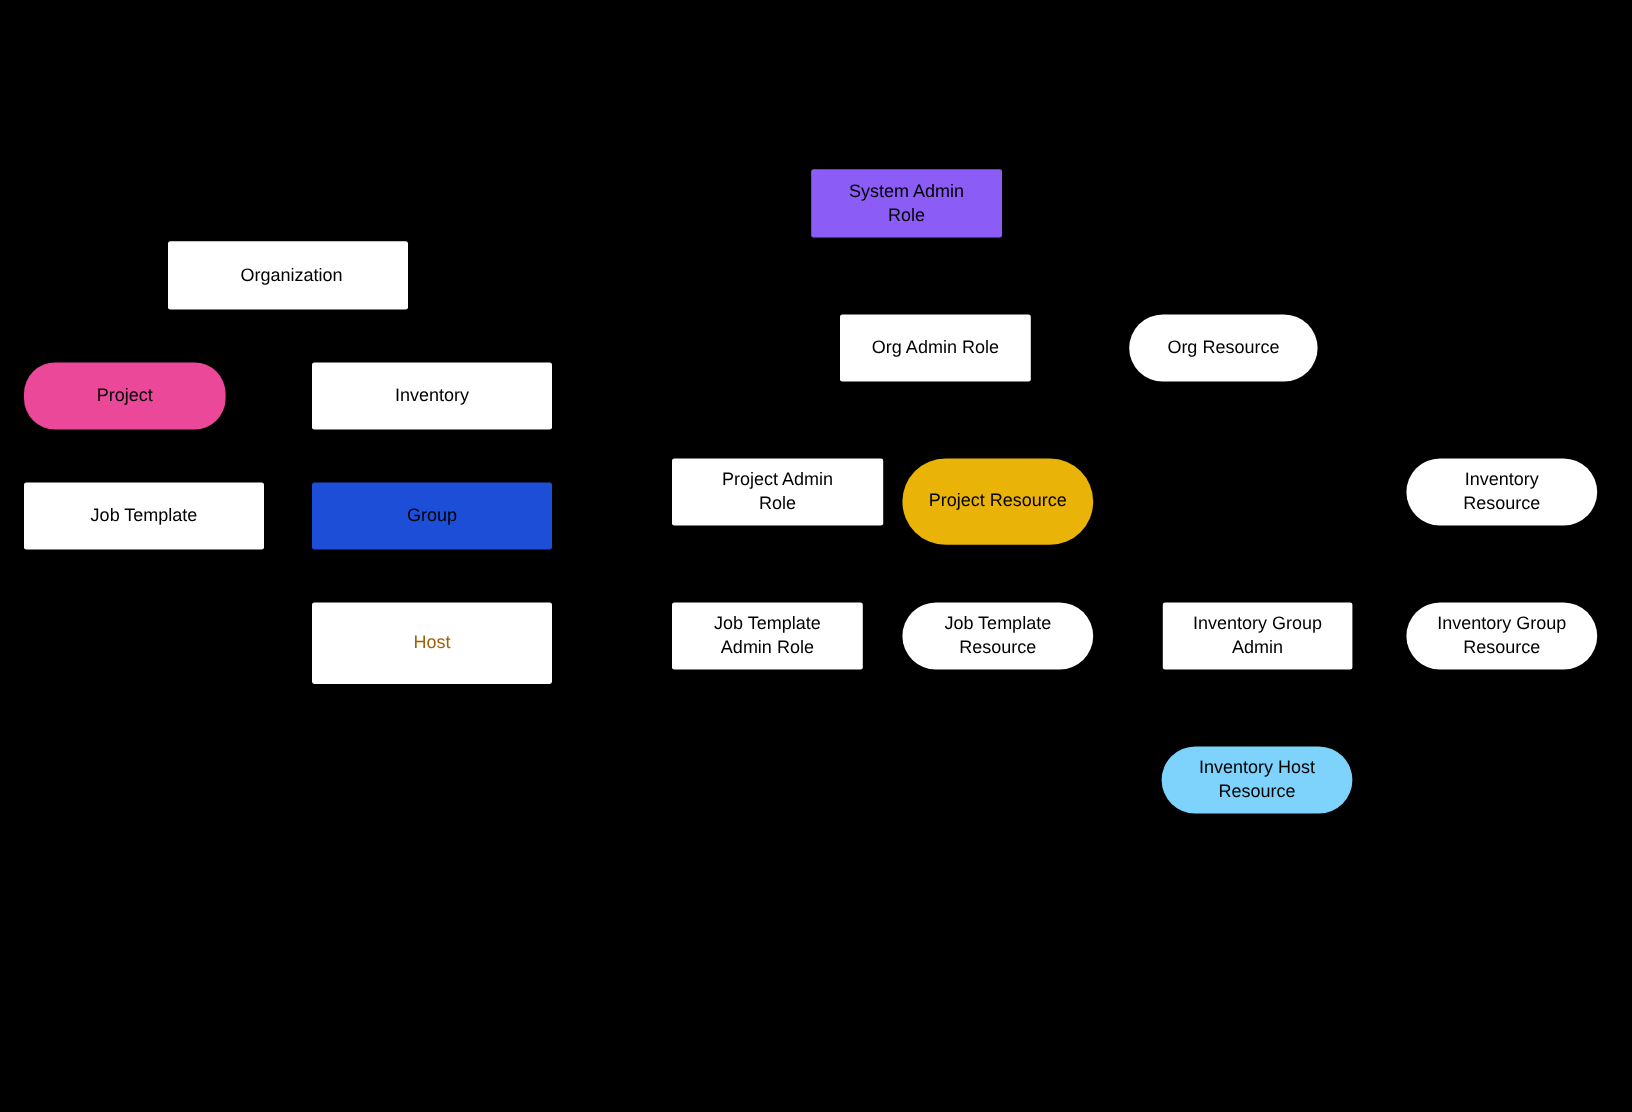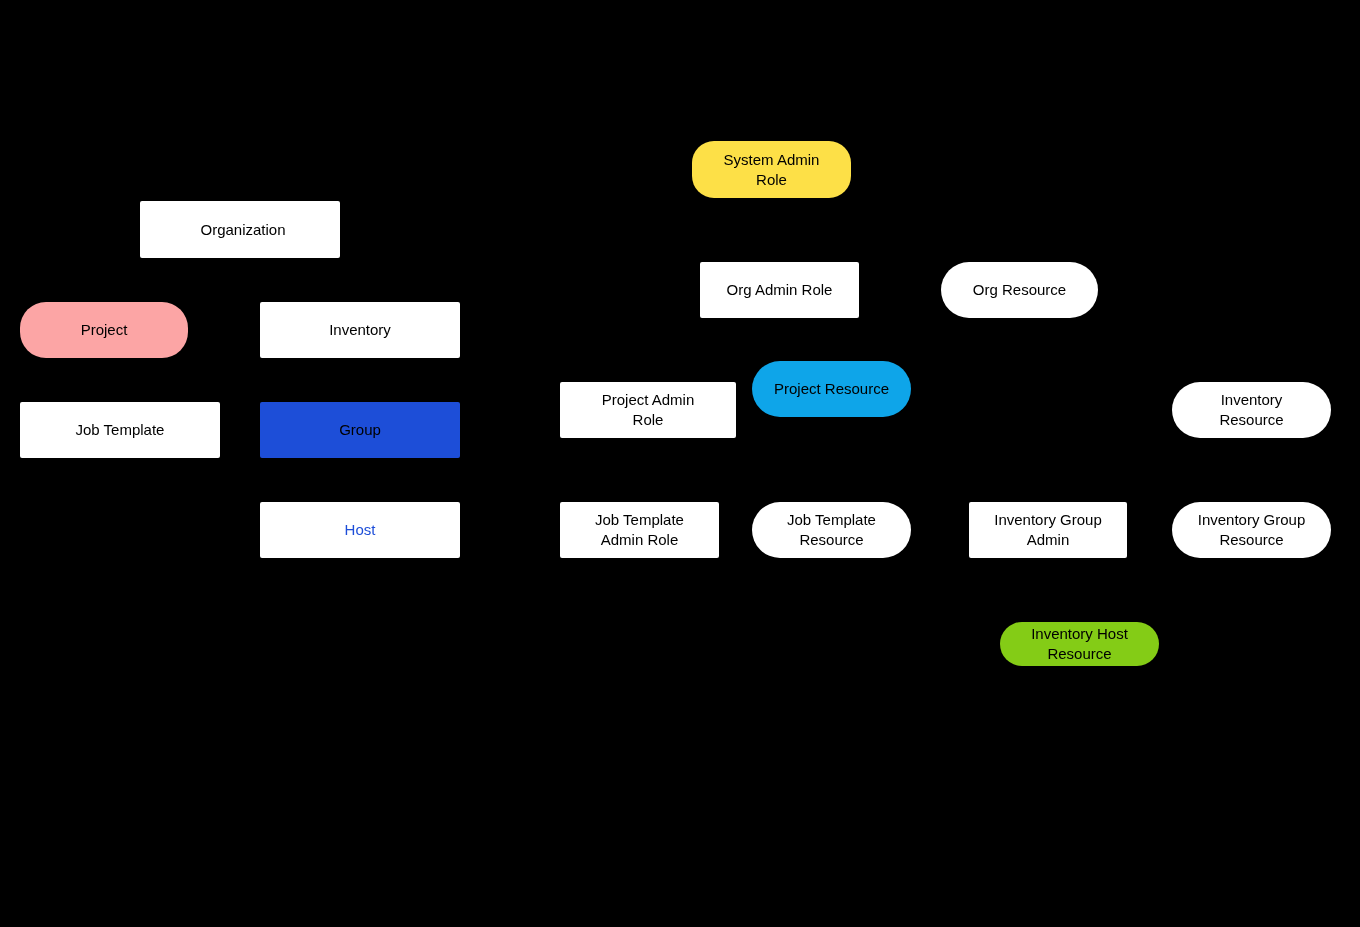--- a/index.html
+++ b/index.html
@@ -34,37 +34,37 @@
   }
   .node.pill {
     border-radius: 999px;
   }
 </style>
 </head>
 <body>
 
 <div id="canvas">
     <div class="node rect" style="left: 140px; top: 201px; width: 200px; height: 57px; background: rgb(255, 255, 255); color: rgb(0, 0, 0); padding-left: 12px;">Organization</div>
-    <div class="node rect" style="left: 20px; top: 302px; width: 168px; height: 56px; background: #fca5a5; color: rgb(0, 0, 0); border-radius: 26px;">Project</div>
+    <div class="node rect" style="left: 20px; top: 302px; width: 168px; height: 56px; background: #ec4899; color: rgb(0, 0, 0); border-radius: 26px;">Project</div>
     <div class="node rect" style="left: 260px; top: 302px; width: 200px; height: 56px; background: rgb(255, 255, 255); color: rgb(0, 0, 0);">Inventory</div>
     <div class="node rect" style="left: 20px; top: 402px; width: 200px; height: 56px; background: rgb(255, 255, 255); color: rgb(0, 0, 0);">Job Template</div>
     <div class="node rect" style="left: 260px; top: 402px; width: 200px; height: 56px; background: #1d4ed8; color: rgb(0, 0, 0);">Group</div>
-    <div class="node rect" style="left: 260px; top: 502px; width: 200px; height: 56px; background: rgb(255, 255, 255); color: #1d4ed8;">Host</div>
-    <div class="node rect" style="left: 692px; top: 141px; width: 159px; height: 57px; background: #fde047; color: rgb(0, 0, 0); border-radius: 22px;">System Admin
+    <div class="node rect" style="left: 260px; top: 502px; width: 200px; height: 68px; background: rgb(255, 255, 255); color: #a16207;">Host</div>
+    <div class="node rect" style="left: 676px; top: 141px; width: 159px; height: 57px; background: #8b5cf6; color: rgb(0, 0, 0);">System Admin
 Role</div>
     <div class="node rect" style="left: 700px; top: 262px; width: 159px; height: 56px; background: rgb(255, 255, 255); color: rgb(0, 0, 0);">Org Admin Role</div>
     <div class="node pill" style="left: 941px; top: 262px; width: 157px; height: 56px; background: rgb(255, 255, 255); color: rgb(0, 0, 0);">Org Resource</div>
     <div class="node rect" style="left: 560px; top: 382px; width: 176px; height: 56px; background: rgb(255, 255, 255); color: rgb(0, 0, 0);">Project Admin
 Role</div>
-    <div class="node pill" style="left: 752px; top: 361px; width: 159px; height: 56px; background: #0ea5e9; color: rgb(0, 0, 0);">Project Resource</div>
+    <div class="node pill" style="left: 752px; top: 382px; width: 159px; height: 72px; background: #eab308; color: rgb(0, 0, 0);">Project Resource</div>
     <div class="node pill" style="left: 1172px; top: 382px; width: 159px; height: 56px; background: rgb(255, 255, 255); color: rgb(0, 0, 0);">Inventory
 Resource</div>
     <div class="node rect" style="left: 560px; top: 502px; width: 159px; height: 56px; background: rgb(255, 255, 255); color: rgb(0, 0, 0);">Job Template
 Admin Role</div>
     <div class="node pill" style="left: 752px; top: 502px; width: 159px; height: 56px; background: rgb(255, 255, 255); color: rgb(0, 0, 0);">Job Template
 Resource</div>
     <div class="node rect" style="left: 969px; top: 502px; width: 158px; height: 56px; background: rgb(255, 255, 255); color: rgb(0, 0, 0);">Inventory Group
 Admin</div>
     <div class="node pill" style="left: 1172px; top: 502px; width: 159px; height: 56px; background: rgb(255, 255, 255); color: rgb(0, 0, 0);">Inventory Group
 Resource</div>
-    <div class="node pill" style="left: 1000px; top: 622px; width: 159px; height: 44px; background: #84cc16; color: rgb(0, 0, 0);">Inventory Host
+    <div class="node pill" style="left: 968px; top: 622px; width: 159px; height: 56px; background: #7dd3fc; color: rgb(0, 0, 0);">Inventory Host
 Resource</div>
   </div>
 
 </body></html>

